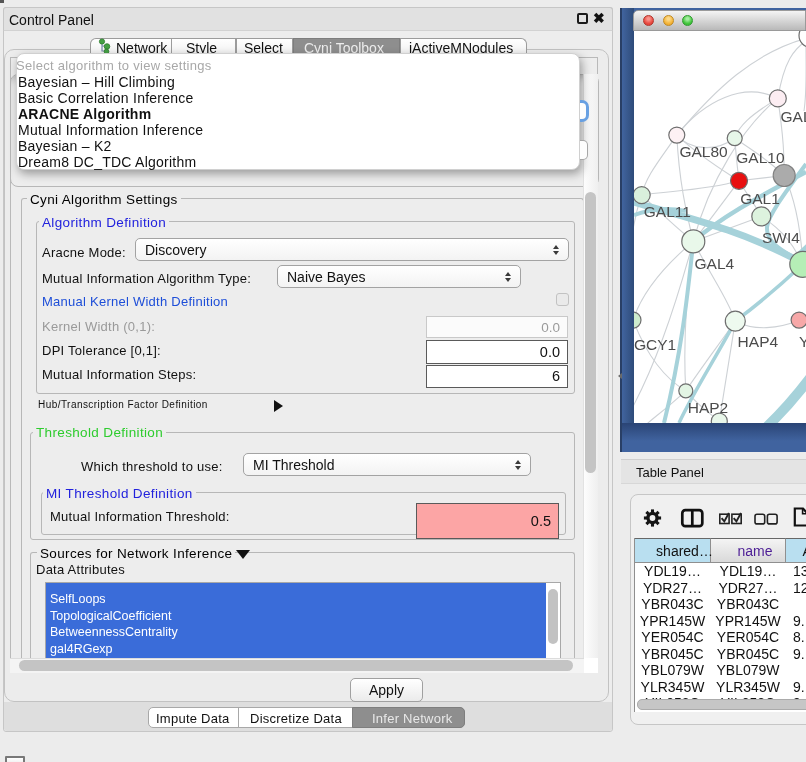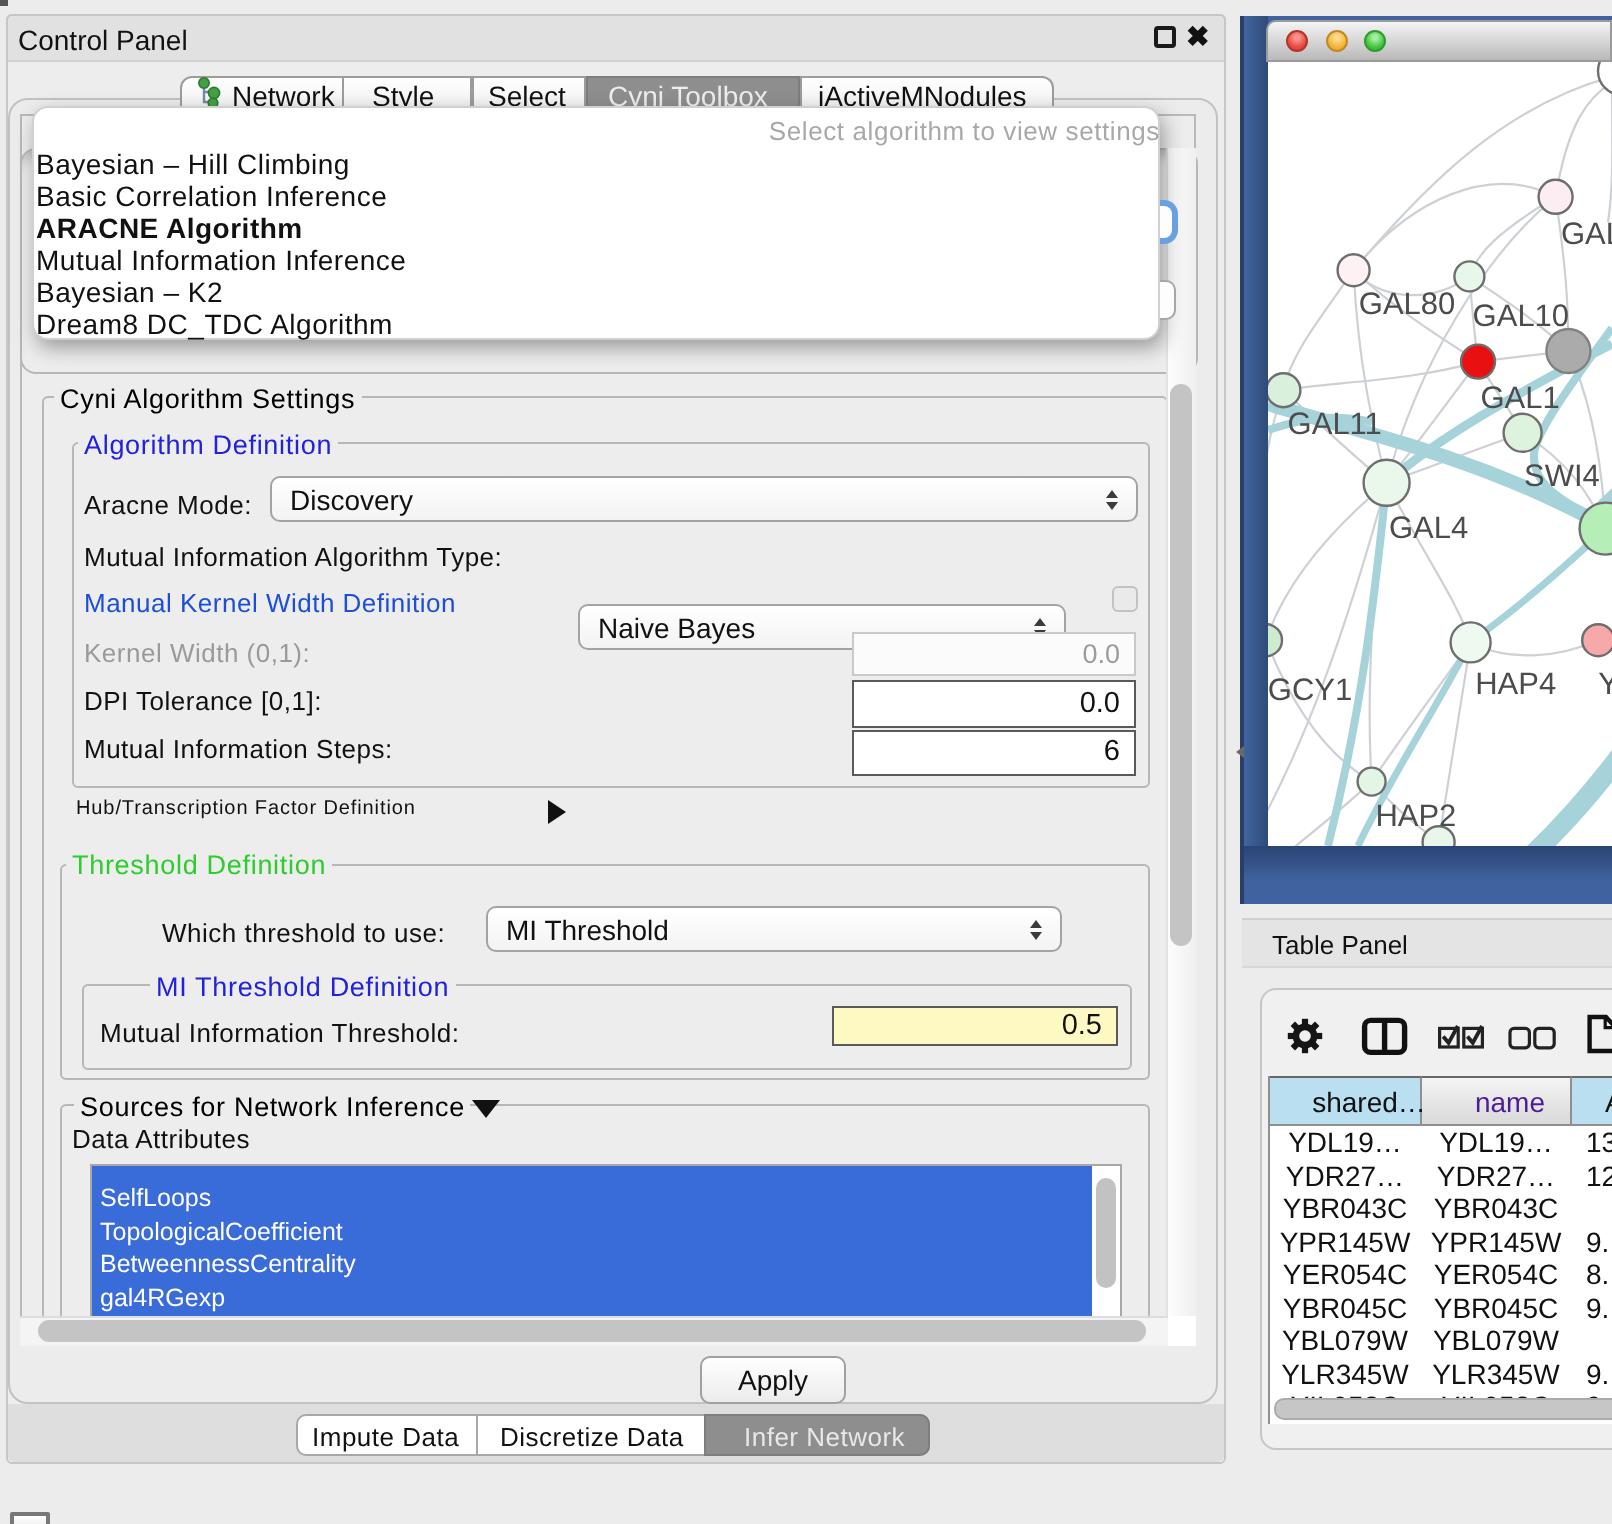--- a/index.html
+++ b/index.html
@@ -62,21 +62,21 @@
 <div class="grp" style="left:36px;top:221px;width:539px;height:173px;"></div>
 <div class="gtitle" style="left:39px;top:215px;color:#2222dd;">Algorithm Definition</div>
 
 <div class="blb" style="left:42px;top:245px;">Aracne Mode:</div>
 <div class="combo" style="left:135px;top:238px;width:434px;height:23px;">
       <span class="ct">Discovery</span>
       <span class="arr up"></span>
       <span class="arr dn"></span>
     </div>
 <div class="blb" style="left:42px;top:271px;">Mutual Information Algorithm Type:</div>
-<div class="combo" style="left:289px;top:265px;width:244px;height:23px;margin-top:37px;">
+<div class="combo" style="left:277px;top:265px;width:244px;height:23px;">
       <span class="ct">Naive Bayes</span>
       <span class="arr up"></span>
       <span class="arr dn"></span>
     </div>
 <div class="blb" style="left:42px;top:294px;color:#1d4ed8;">Manual Kernel Width Definition</div>
 <div class="abs" style="left:556px;top:293px;width:13px;height:13px;background:#eaeaea;border:1px solid #c2c2c2;border-radius:3px;"></div>
 <div class="blb" style="left:42px;top:319px;color:#9a9a9a;">Kernel Width (0,1):</div>
 <div class="inp" style="left:426px;top:316px;width:142px;height:22px;background:#fbfbfb;border:1px solid #c9c9c9;color:#9b9b9b;font-size:13.5px;">
       <span>0.0</span>
     </div>
@@ -94,23 +94,23 @@
 
 <div class="grp" style="left:30px;top:432px;width:545px;height:108px;"></div>
 <div class="gtitle" style="left:33px;top:425px;color:#2ecc2e;">Threshold Definition</div>
 <div class="blb" style="left:81px;top:459px;">Which threshold to use:</div>
 <div class="combo" style="left:243px;top:453px;width:288px;height:23px;">
       <span class="ct">MI Threshold</span>
       <span class="arr up"></span>
       <span class="arr dn"></span>
     </div>
 <div class="grp" style="left:41px;top:492px;width:525px;height:43px;"></div>
-<div class="gtitle" style="left:43px;top:486px;color:#2222dd;margin-left:32px;">MI Threshold Definition</div>
+<div class="gtitle" style="left:43px;top:486px;color:#2222dd;">MI Threshold Definition</div>
 <div class="blb" style="left:50px;top:509px;">Mutual Information Threshold:</div>
-<div class="inp" style="left:416px;top:503px;width:143px;height:20px;background:#fef9c3;border:1.5px solid #5a5a5a;color:#111;font-size:14.5px;text-decoration:underline;">
+<div class="inp" style="left:416px;top:503px;width:143px;height:36px;background:#fca5a5;border:1.5px solid #5a5a5a;color:#111;font-size:14.5px;text-decoration:underline;">
       <span>0.5</span>
     </div>
 
 <div class="grp" style="left:30px;top:552px;width:545px;height:106px;border-radius:3px 3px 0 0;border-bottom:none;"></div>
 <div class="gtitle" style="left:37px;top:546px;">Sources for Network Inference</div>
 <div class="abs" style="left:236px;top:550px;width:0;height:0;border-left:7px solid transparent;border-right:7px solid transparent;border-top:9px solid #111;"></div>
 <div class="blb" style="left:36px;top:562px;">Data Attributes</div>
 <div class="abs" style="left:45px;top:582px;width:516px;height:76px;background:#fff;border:1px solid #a8a8a8;border-bottom:none;"></div>
 <div class="abs" style="left:46px;top:583px;width:500px;height:75px;background:#3a6cd9;"></div>
 <div class="abs" style="left:50px;top:591px;font-size:12.5px;color:#fff;line-height:16.5px;">SelfLoops<br>TopologicalCoefficient<br>BetweennessCentrality<br>gal4RGexp</div>
@@ -132,21 +132,21 @@
 <div class="blb" style="left:250px;top:711px;">Discretize Data</div>
 <div class="blb" style="left:372px;top:711px;color:#e8e8e8;">Infer Network</div>
 
 <div class="abs" style="left:5px;top:756px;width:20px;height:10px;background:linear-gradient(#ffffff,#ececec);border:2px solid #787878;border-radius:1px;"></div>
 
 <div class="abs" style="left:617.5px;top:372.5px;width:0;height:0;border-top:3px solid transparent;border-bottom:3px solid transparent;border-right:4.5px solid #6a6a6a;z-index:5;"></div>
 </div>
 
 <div id="popup">
 <div class="abs" style="left:16px;top:53px;width:564px;height:117px;background:#fff;border:1px solid #d0d0d0;border-radius:8px;box-shadow:2px 4px 10px rgba(0,0,0,0.35);"></div>
-<div class="abs" style="left:16px;top:58px;width:564px;text-align:right;font-size:13px;letter-spacing:0.3px;color:#a8a8a8;">Select algorithm to view settings</div>
+<div class="abs" style="left:16px;top:58px;width:564px;text-align:left;font-size:13px;letter-spacing:0.3px;color:#a8a8a8;">Select algorithm to view settings</div>
 <div class="abs" style="left:18px;top:74px;font-size:14px;letter-spacing:0.25px;color:#111;line-height:16px;">Bayesian – Hill Climbing<br>Basic Correlation Inference<br><b>ARACNE Algorithm</b><br>Mutual Information Inference<br>Bayesian – K2<br>Dream8 DC_TDC Algorithm</div>
 <div class="abs" style="left:580px;top:100px;width:9px;height:22px;border:3px solid #68a0e2;border-left:none;border-radius:0 7px 7px 0;background:#fdfdfd;"></div>
 <div class="abs" style="left:580px;top:140px;width:8px;height:20px;border:1px solid #a6a6a6;border-left:none;border-radius:0 5px 5px 0;background:#fdfdfd;"></div>
 </div>
 
 <div id="netwin">
 
 <div class="abs" style="left:620px;top:8px;width:186px;height:444px;background:#40639f;"></div>
 <div class="abs" style="left:622px;top:8px;width:12px;height:415px;background:linear-gradient(90deg,#41649f,#2e4b79);"></div>
 <div class="abs" style="left:620px;top:8px;width:2px;height:444px;background:#293f66;"></div>

